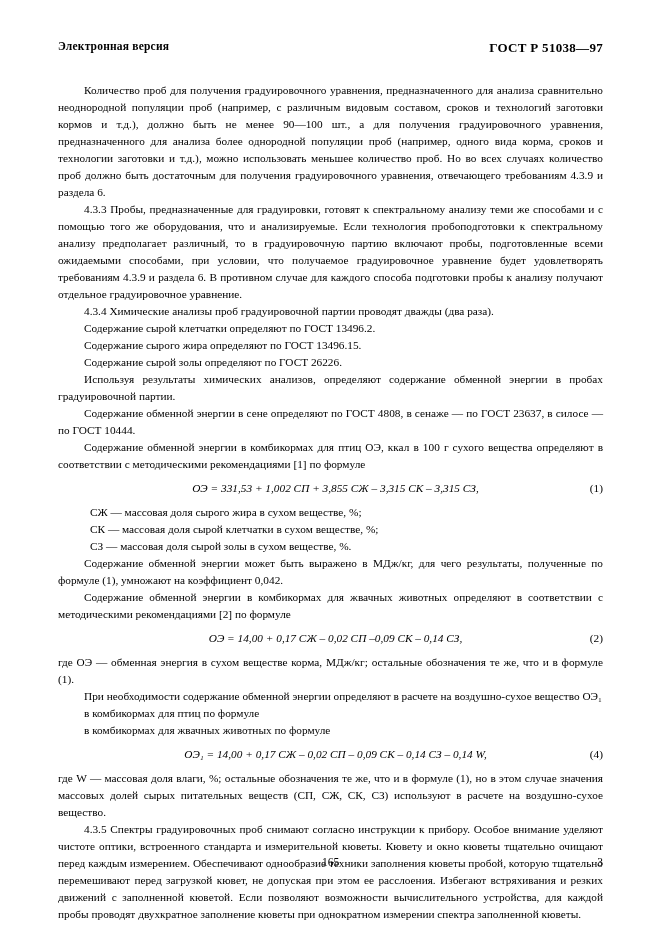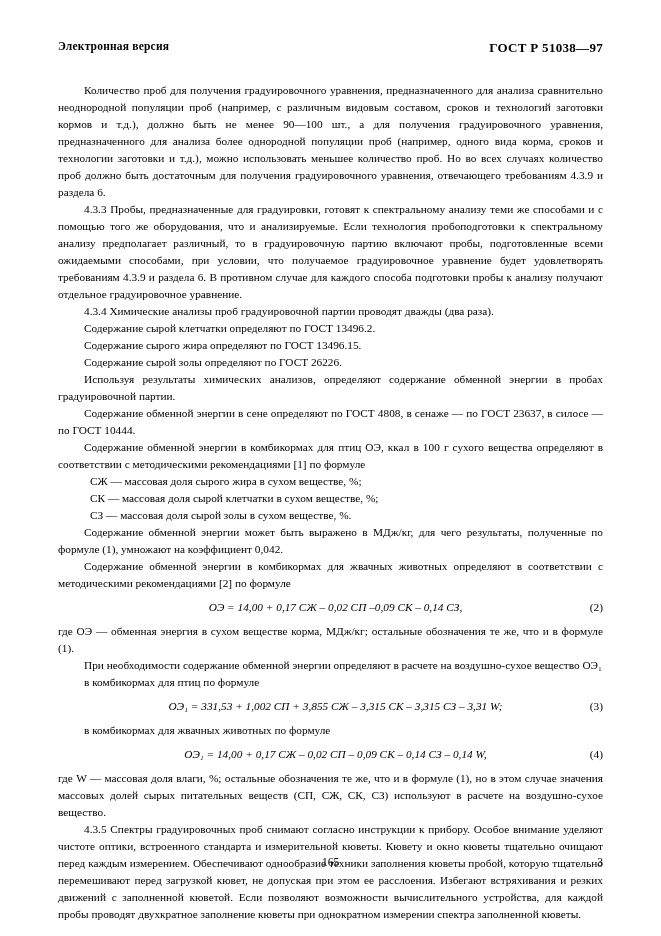--- a/index.html
+++ b/index.html
@@ -117,42 +117,42 @@
     <p class="ind">4.3.4 Химические анализы проб градуировочной партии проводят дважды (два раза).</p>
 
     <p class="ind">Содержание сырой клетчатки определяют по ГОСТ 13496.2.</p>
     <p class="ind">Содержание сырого жира определяют по ГОСТ 13496.15.</p>
     <p class="ind">Содержание сырой золы определяют по ГОСТ 26226.</p>
 
     <p class="ind">Используя результаты химических анализов, определяют содержание обменной энергии в пробах градуировочной партии.</p>
     <p class="ind">Содержание обменной энергии в сене определяют по ГОСТ 4808, в сенаже — по ГОСТ 23637, в силосе — по ГОСТ 10444.</p>
     <p class="ind">Содержание обменной энергии в комбикормах для птиц ОЭ, ккал в 100 г сухого вещества определяют в соответствии с методическими рекомендациями [1] по формуле</p>
 
+    <div class="formula-row">
+      <span class="f-text">ОЭ = 331,53 + 1,002 СП + 3,855 СЖ – 3,315 СК – 3,315 СЗ,</span>
+      <span class="f-num">(1)</span>
+    </div>
 
     <p class="where-ind">СЖ — массовая доля сырого жира в сухом веществе, %;</p>
     <p class="where-ind">СК — массовая доля сырой клетчатки в сухом веществе, %;</p>
     <p class="where-ind">СЗ — массовая доля сырой золы в сухом веществе, %.</p>
 
     <p class="ind">Содержание обменной энергии может быть выражено в МДж/кг, для чего результаты, полученные по формуле (1), умножают на коэффициент 0,042.</p>
     <p class="ind">Содержание обменной энергии в комбикормах для жвачных животных определяют в соответствии с методическими рекомендациями [2] по формуле</p>
 
     <div class="formula-row">
       <span class="f-text">ОЭ = 14,00 + 0,17 СЖ – 0,02 СП –0,09 СК – 0,14 СЗ,</span>
       <span class="f-num">(2)</span>
     </div>
 
     <p class="where-line">где ОЭ — обменная энергия в сухом веществе корма, МДж/кг; остальные обозначения те же, что и в формуле (1).</p>
 
     <p class="ind">При необходимости содержание обменной энергии определяют в расчете на воздушно-сухое вещество ОЭ₁</p>
     <p class="ind">в комбикормах для птиц по формуле</p>
 
-    <div class="formula-row">
-      <span class="f-text">ОЭ₁ = 331,53 + 1,002 СП + 3,855 СЖ – 3,315 СК – 3,315 СЗ – 3,31 W;</span>
-      <span class="f-num">(3)</span>
-    </div>
 
     <p class="ind">в комбикормах для жвачных животных по формуле</p>
 
     <div class="formula-row">
       <span class="f-text">ОЭ₁ = 14,00 + 0,17 СЖ – 0,02 СП – 0,09 СК – 0,14 СЗ – 0,14 W,</span>
       <span class="f-num">(4)</span>
     </div>
 
     <p class="where-line">где W —  массовая доля влаги, %; остальные обозначения те же, что и в формуле (1), но в этом случае значения массовых долей сырых питательных веществ (СП, СЖ, СК, СЗ) используют в расчете на воздушно-сухое вещество.</p>
 

